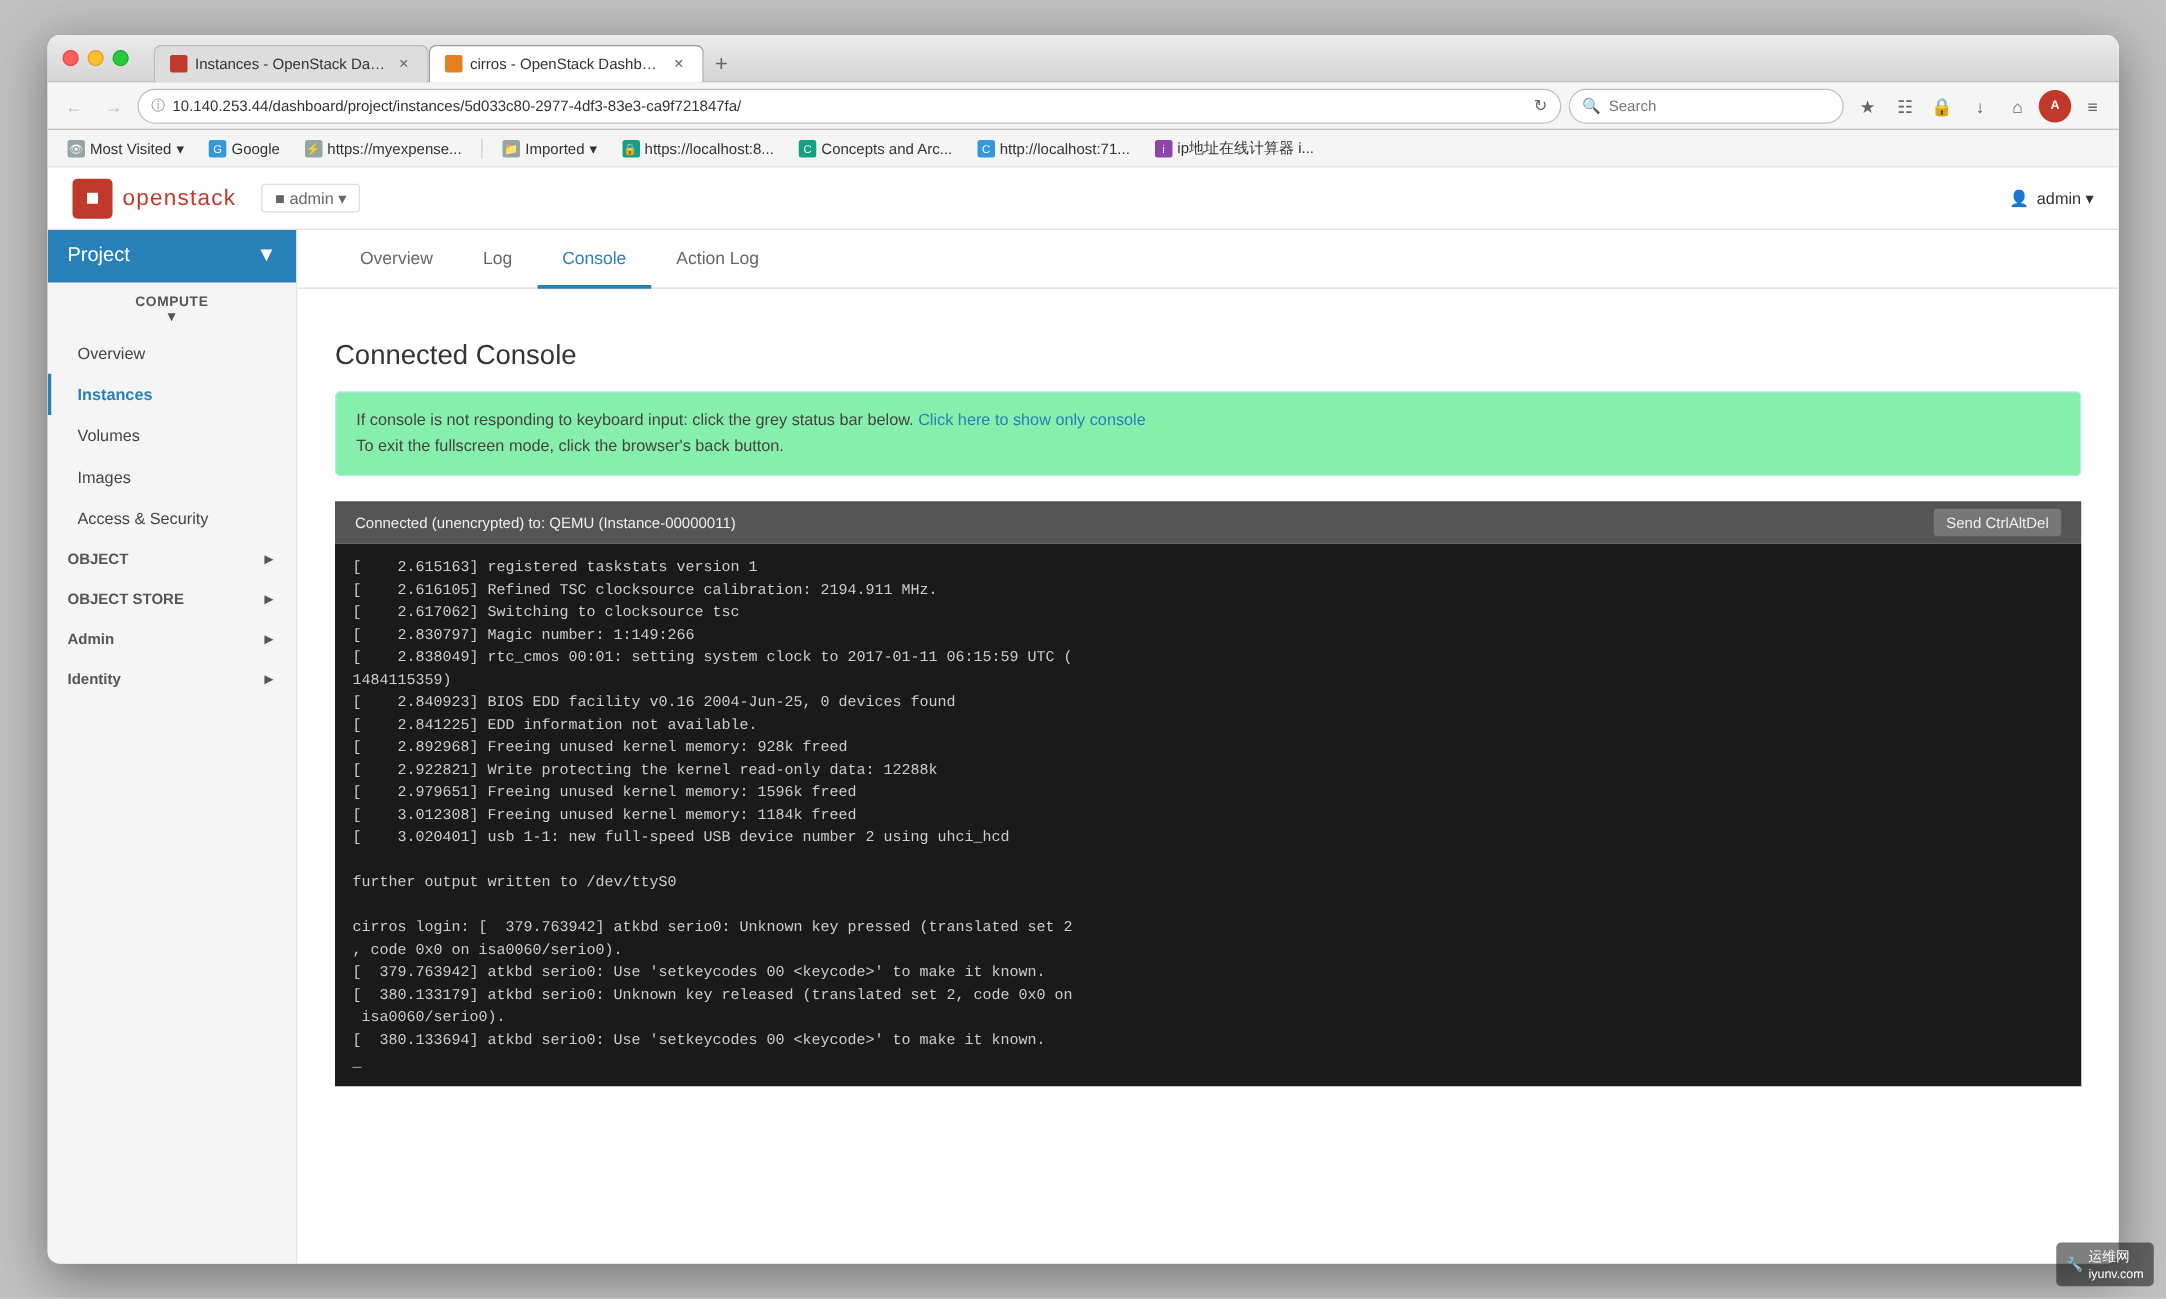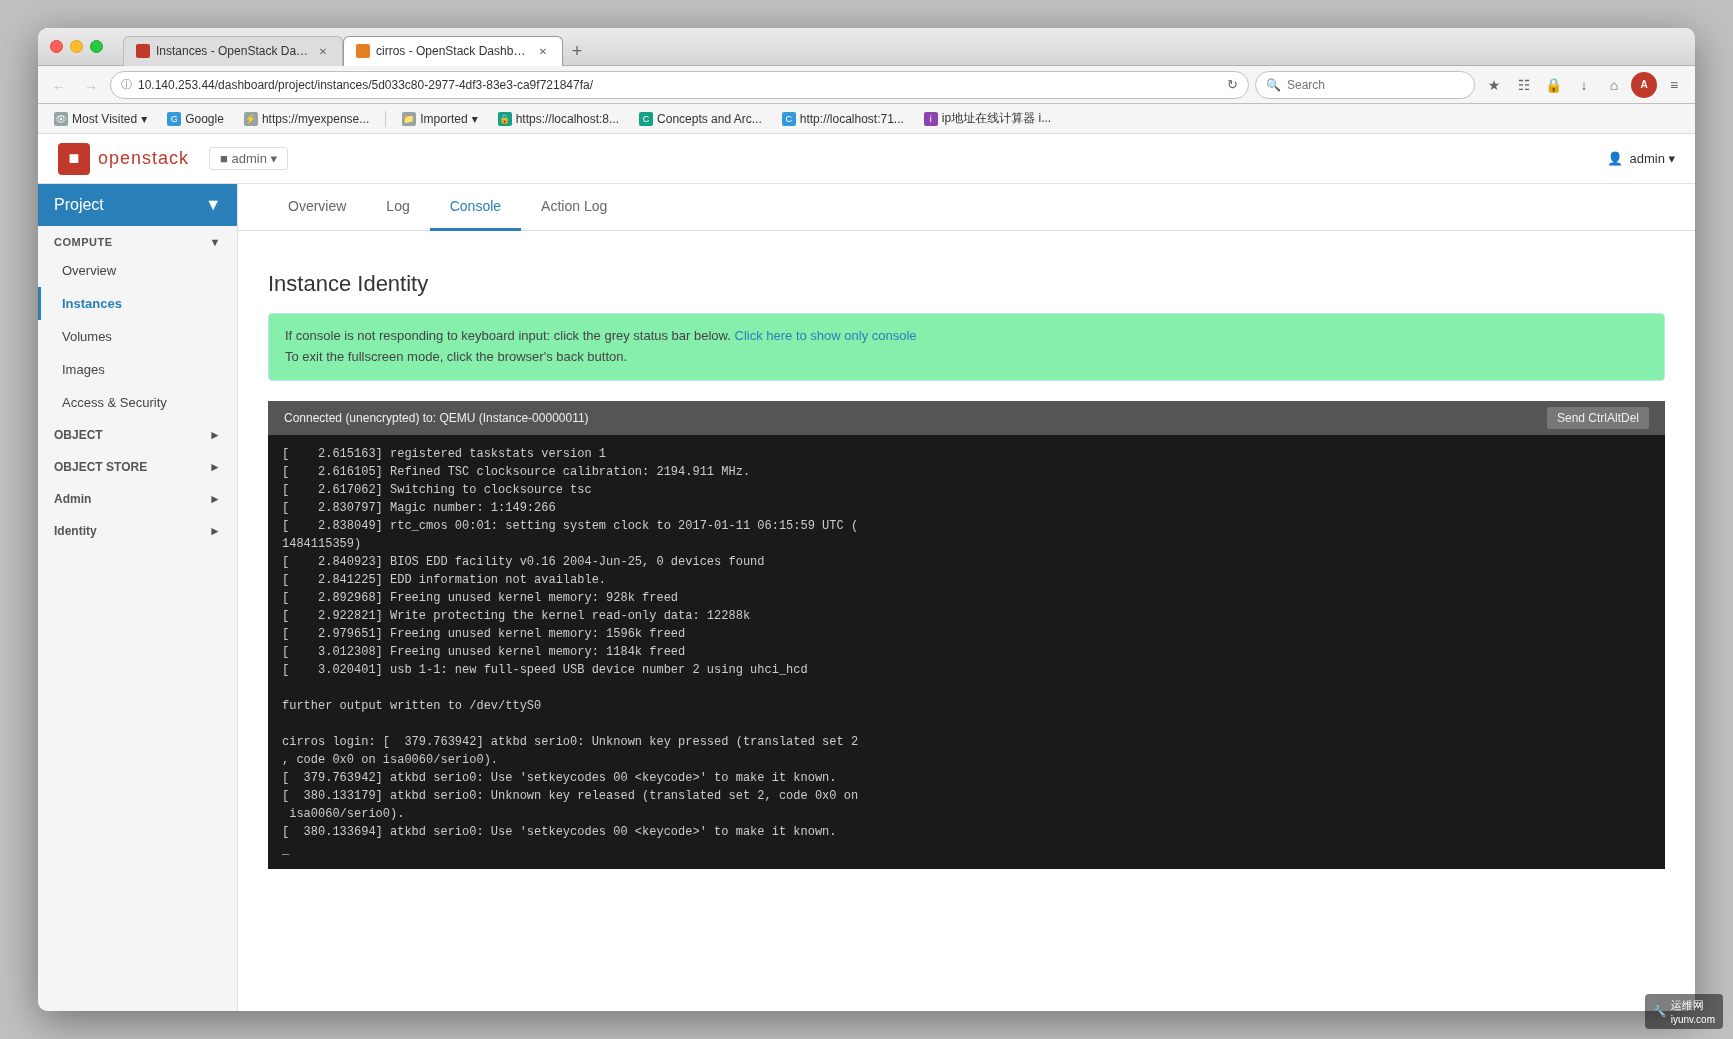--- a/index.html
+++ b/index.html
@@ -327,20 +327,21 @@
     .sidebar-section-header {
       padding: 10px 16px 6px;
       font-size: 11px;
       font-weight: 700;
       color: #555;
       letter-spacing: 0.5px;
       display: flex;
       align-items: center;
       justify-content: space-between;
       cursor: pointer;
+      flex-direction: column;
     }
     .sidebar-item {
       padding: 9px 16px 9px 24px;
       font-size: 13px;
       color: #444;
       cursor: pointer;
       display: flex;
       align-items: center;
     }
     .sidebar-item.active {
@@ -641,21 +642,21 @@
           </div>
           <div class="page-tab active">
             <span>Console</span>
           </div>
           <div class="page-tab">
             <span>Action Log</span>
           </div>
         </div>
 
         <div class="page-inner">
-          <h1 class="page-title">Instance Identity</h1>
+          <h1 class="page-title">Connected Console</h1>
 
           <div class="info-box">
             <span>If console is not responding to keyboard input: click the grey status bar below.</span>
             <a href="#">Click here to show only console</a>
             <br>
             <span>To exit the fullscreen mode, click the browser's back button.</span>
           </div>
 
           <div>
             <div class="console-header">

